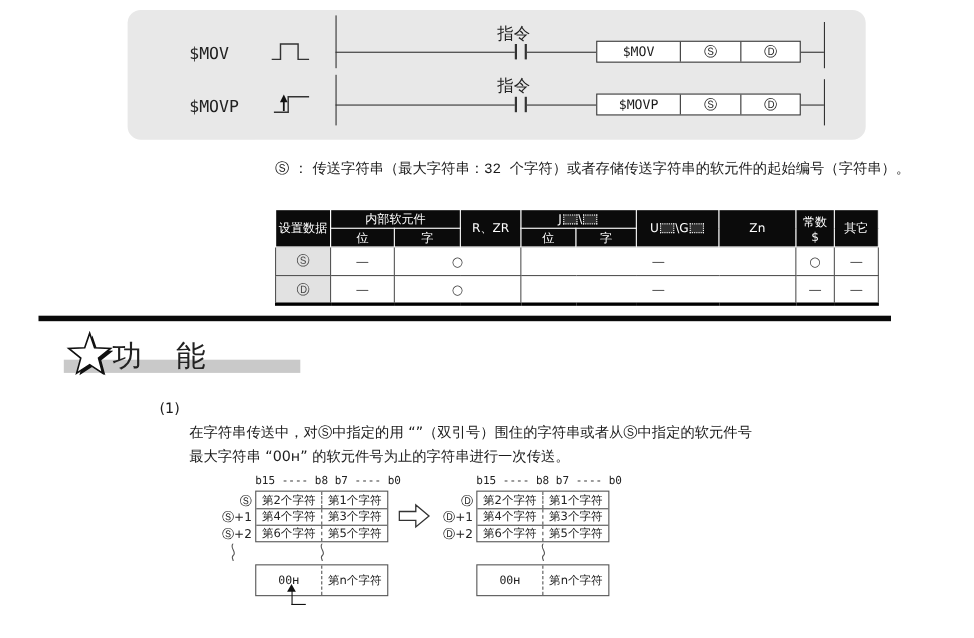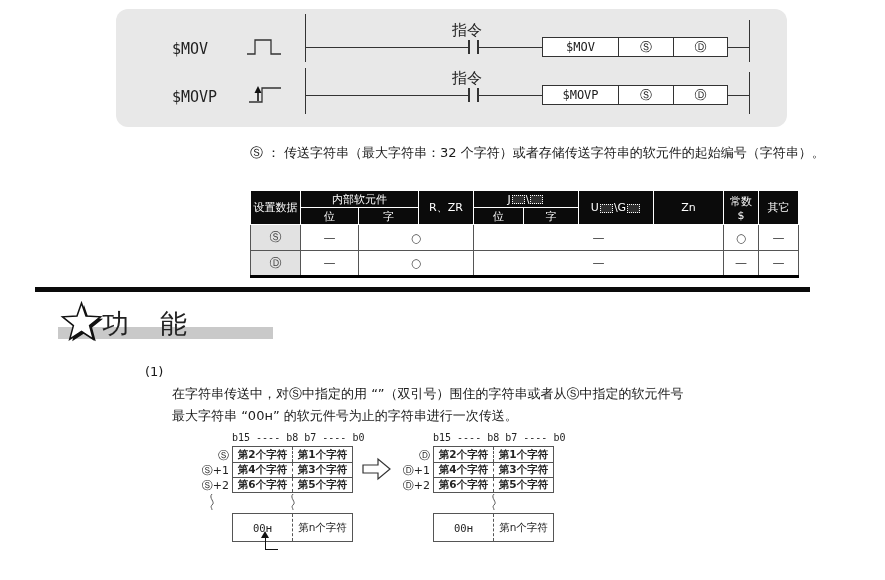--- a/index.html
+++ b/index.html
@@ -19,21 +19,21 @@
   .vline { background:#333; width:1px; }
   .contact-bar { background:#333; width:2px; height:14px; }
   .cmd-label { font-size:15px; color:#222; }
   .instr-block { display:flex; background:#fff; border:1px solid #333; height:20px; }
   .instr-block .cell { display:flex; align-items:center; justify-content:center;
     font-size:12px; height:100%; }
   .instr-block .cell + .cell { border-left:1px solid #333; }
   .circ { font-size:13px; }
 
   
-  .note-line { font-size:13px; color:#1a1a1a; white-space:nowrap; }
+  .note-line { font-size:13px; color:#1a1a1a; white-space:nowrap;font-family:Liberation Mono, monospace; }
   .note-line .sym { margin-right:4px; }
   .note-line .colon { margin-right:4px; }
 
   
   table.devices { border-collapse:collapse; table-layout:fixed; width:548px;
     font-size:11px; }
   table.devices th { background:#0b0b0b; color:#fff; font-weight:normal;
     border:1px solid #fff; padding:0; text-align:center; }
   table.devices td { border:1px solid #555; text-align:center; color:#444;
     background:#fff; font-size:12px; padding:0; }
@@ -49,21 +49,21 @@
   .title-bar { background:#c9c9c9; }
   .section-title { font-size:27px; letter-spacing:2px; color:#222; }
 
   
   .func-text { font-size:13px; line-height:22px; color:#1a1a1a; white-space:nowrap; }
 
   
   .bit-header { font-family:"DejaVu Sans Mono", monospace; font-size:10px;
     color:#222; text-align:center; white-space:nowrap; }
   .mem-box { border:1px solid #555; background:#fff; }
-  .mem-row { display:flex; height:15px;font-weight:bold; }
+  .mem-row { display:flex; height:15px; }
   .mem-row + .mem-row { border-top:1px solid #555; }
   .mem-cell { flex:1; display:flex; align-items:center; justify-content:center;
     font-size:10.5px; color:#222; white-space:nowrap; }
   .mem-cell.right { border-left:1px dashed #555; }
   .mem-label { font-size:11px; color:#222; text-align:right; white-space:nowrap; }
   .last-row { border:1px solid #555; background:#fff; display:flex; height:29px; }
   .endnote { font-size:12px; color:#1a1a1a; white-space:nowrap;margin-top:47px; }
   .arrow-head-up { width:0; height:0; border-left:4px solid transparent;
     border-right:4px solid transparent; border-bottom:7px solid #111; }
 </style>

